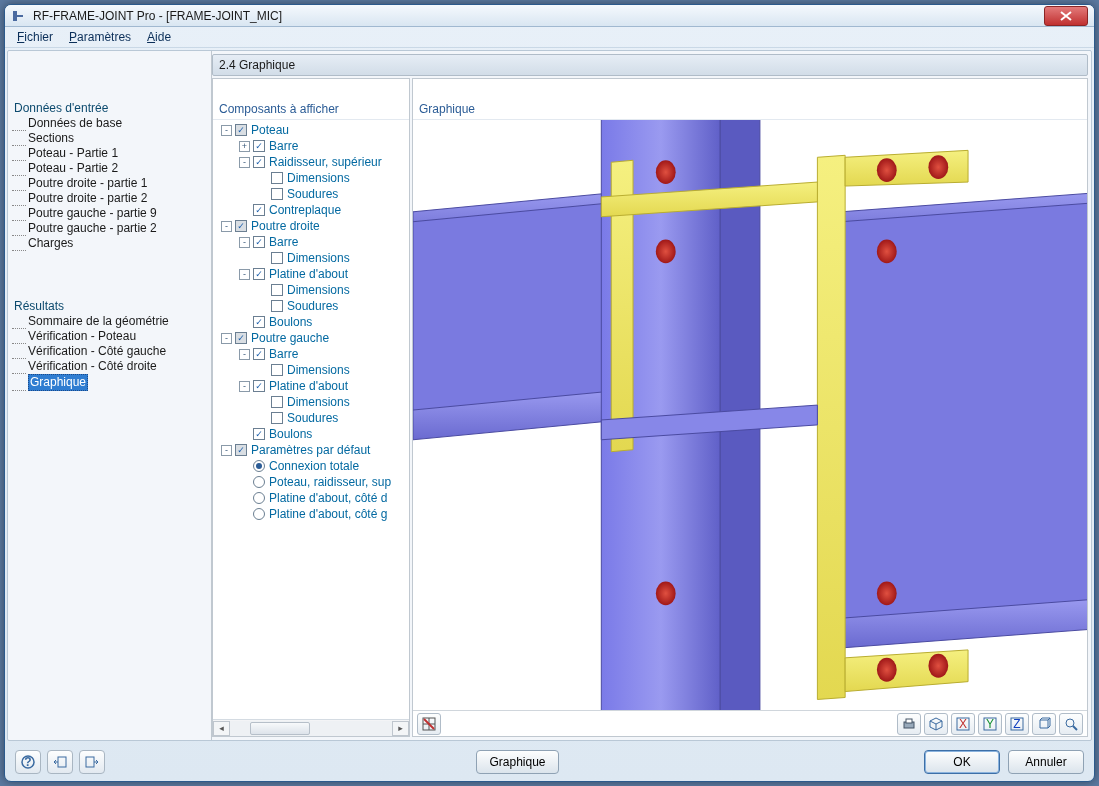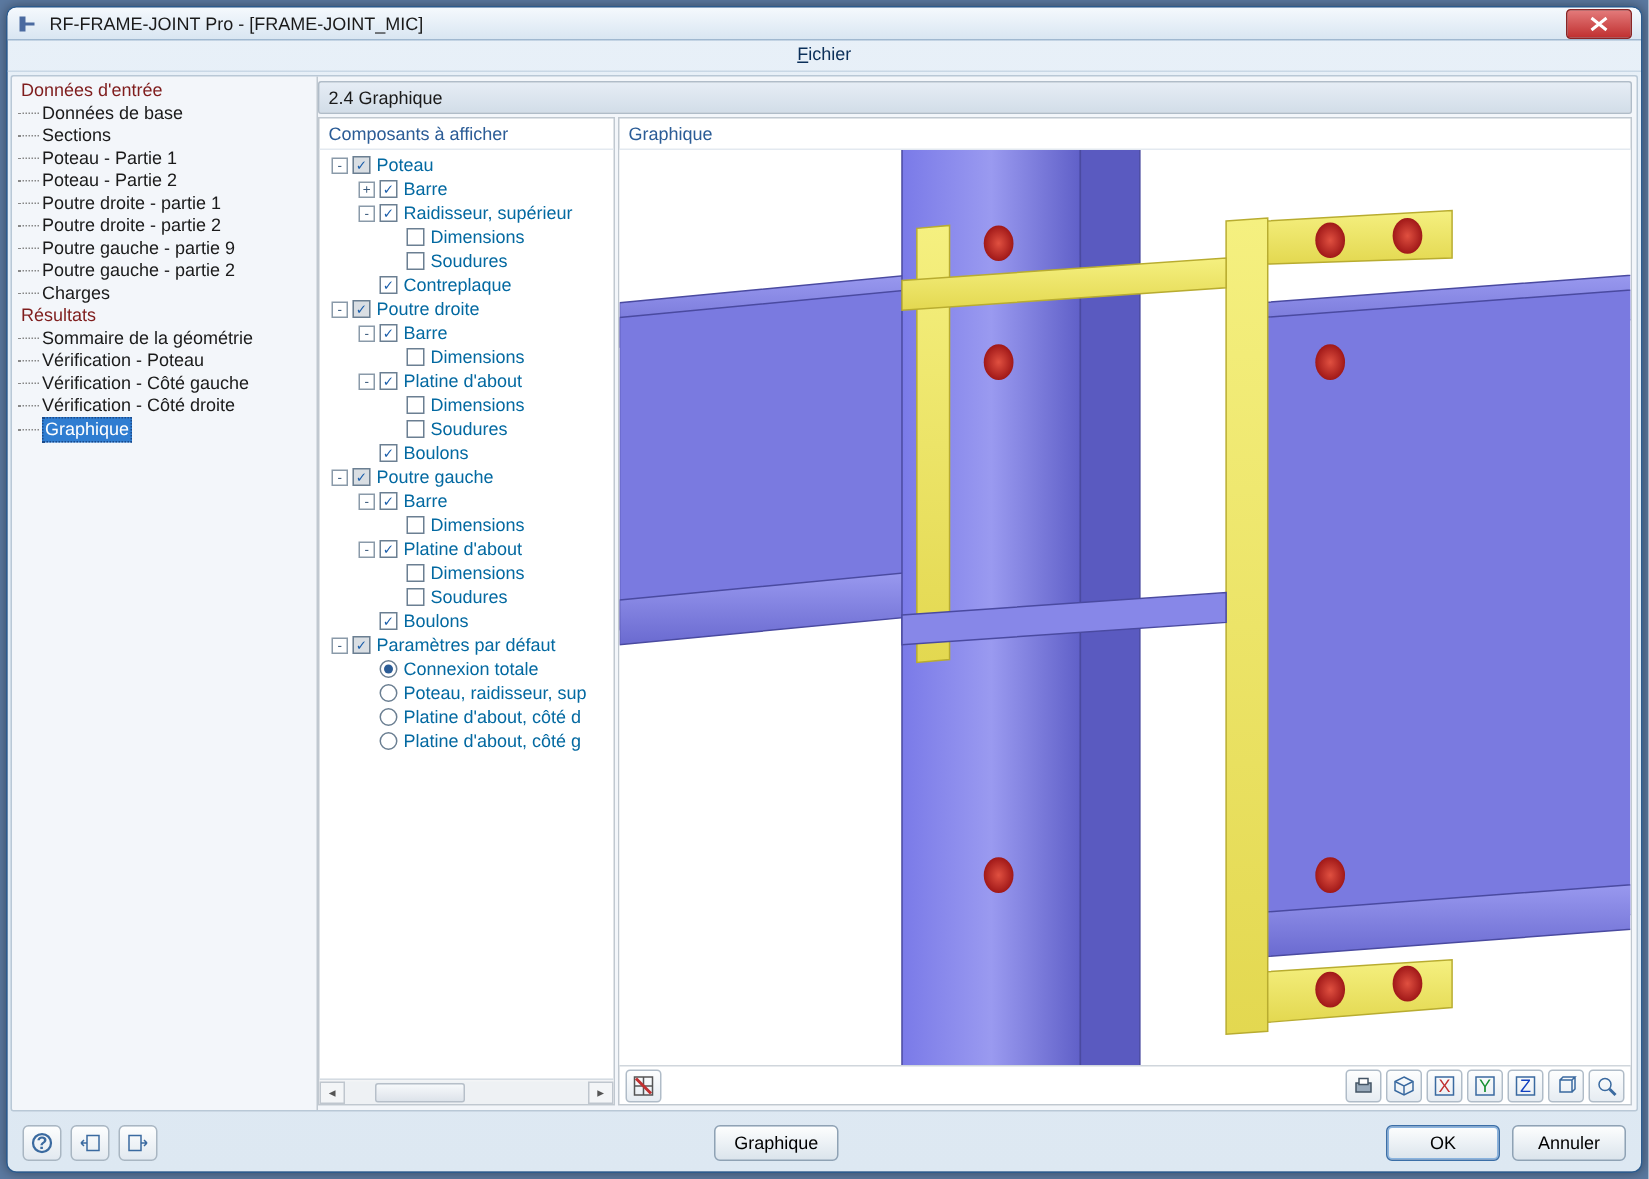--- a/index.html
+++ b/index.html
@@ -28,43 +28,43 @@
 .win-close {
   width: 44px; height: 20px;
   background: linear-gradient(#e37a7a, #c03030);
   border: 1px solid #8a2525;
   border-radius: 3px;
   display: flex; align-items: center; justify-content: center;
   color: #fff; font-weight: bold;
   cursor: pointer;
 }
 
-.menubar { height: 21px; display: flex; align-items: center; padding: 0 6px; gap: 4px; border-bottom: 1px solid #c9d8e6; flex-direction: column;}
+.menubar { height: 21px; display: flex; align-items: center; padding: 0 6px; gap: 4px; border-bottom: 1px solid #c9d8e6;}
 .menu-item { padding: 2px 6px; color: #0b2f59; cursor: pointer; }
 .menu-item u { text-decoration: underline; }
 
 .workarea { flex: 1; display: flex; background: #f3f6fa; border: 1px solid #b9c8d6; margin: 2px; border-radius: 2px; position: relative; }
 
 .left-panel {
   width: 204px;
   display: flex; flex-direction: column;
   border-right: 1px solid #c0c8d0;
 }
 .combo {
   height: 22px; margin: 3px;
   border: 1px solid #7e9db9;
   background: #fff;
   display: flex; align-items: center; justify-content: space-between;
   padding: 0 2px 0 6px;
 }
 .combo-arrow { width: 16px; height: 16px; display: flex; align-items: center; justify-content: center; border-left: 1px solid #c9d3de; }
 
 .nav-tree { flex: 1; padding: 2px 0 2px 4px; overflow: hidden; line-height: 15px; }
-.nav-head { color: #7f1d1d; padding: 0 2px; }
-.nav-leaf { color: #1a1a1a; padding: 0 2px 0 0; display: flex; align-items: center; }
+.nav-head { color: #0c4a6e; padding: 0 2px; margin-top: 48px; }
+.nav-leaf { color: #1a1a1a; padding: 0 2px 0 0; display: flex; align-items: flex-end; }
 .nav-leaf::before { content: ""; display: inline-block; width: 14px; border-top: 1px dotted #888; margin-right: 2px; }
 .nav-leaf.selected span { background: #2f7dd1; color: #fff; border: 1px dotted #1a4a8a; padding: 0 1px; }
 
 .center-panel { flex: 1; display: flex; flex-direction: column; }
 .section-header {
   height: 22px;
   margin: 3px 3px 0 0;
   background: linear-gradient(#e6edf5, #d2dde8);
   border: 1px solid #b0bcc8;
   border-radius: 2px;
@@ -73,21 +73,21 @@
   color: #1a1a1a;
 }
 .section-body { flex: 1; display: flex; margin: 2px 3px 3px 0; gap: 2px; }
 
 .components-col {
   width: 198px;
   border: 1px solid #c0c8d0;
   background: #fff;
   display: flex; flex-direction: column;
 }
-.col-head { color: #2b5c96; padding: 3px 6px; border-bottom: 1px solid #e3e9f0; }
+.col-head { color: #2b5c96; padding: 3px 6px; border-bottom: 1px solid #e3e9f0; margin-top: 20px; }
 .comp-tree { flex: 1; padding: 2px 2px; overflow: hidden; line-height: 16px; }
 .tnode { display: flex; align-items: center; white-space: nowrap; }
 .spacer { display: inline-block; }
 .exp { width: 11px; height: 11px; border: 1px solid #8a9aa9; background: #fff; display: inline-flex; align-items: center; justify-content: center; font-size: 9px; line-height: 9px; color: #3a5a7c; margin-right: 3px; }
 .chk { width: 12px; height: 12px; border: 1px solid #6b7f92; background: #fff; display: inline-flex; align-items: center; justify-content: center; font-size: 9px; margin-right: 4px; color: #1c5fab;}
 .chk.gray { background: #d9dee3; }
 .rad { width: 12px; height: 12px; border: 1px solid #6b7f92; border-radius: 50%; background: #fff; display: inline-flex; align-items: center; justify-content: center; margin-right: 4px; }
 .rad.on::after { content: ""; width: 6px; height: 6px; border-radius: 50%; background: #2b5c96; }
 .tnode-label { color: #0369a1; }
 .hscroll { height: 17px; border-top: 1px solid #d4dbe2; background: #f3f4f6; display: flex; align-items: center; }

